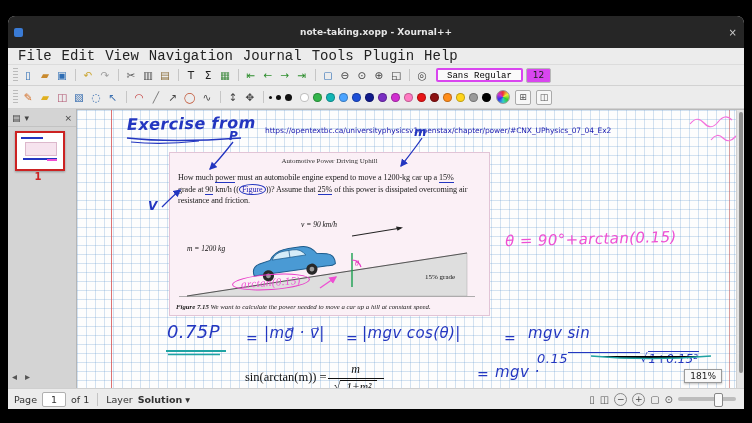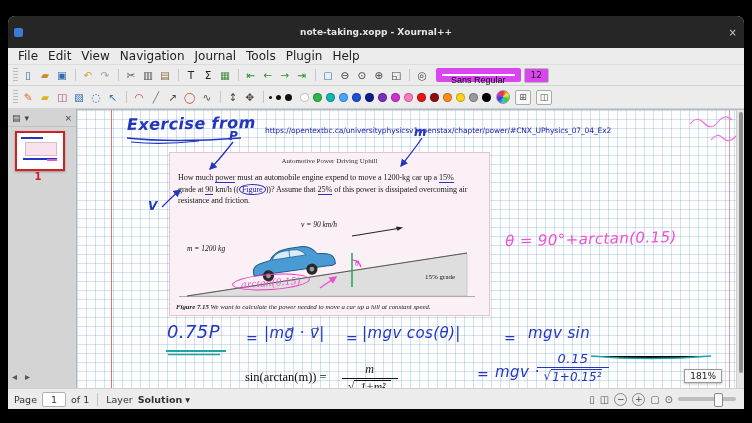--- a/index.html
+++ b/index.html
@@ -8,34 +8,34 @@
   .win{position:absolute;left:8px;top:16px;width:736px;height:393px;background:#ececec;
     display:flex;flex-direction:column;border-radius:7px 7px 0 0;overflow:hidden;font-size:10px;color:#222;}
   
   .titlebar{height:32px;background:#262626;display:flex;align-items:center;position:relative;flex:0 0 auto;}
   .appicon{width:9px;height:9px;background:#3a7bd5;border-radius:2px;margin-left:6px;}
   .wtitle{position:absolute;left:0;right:0;text-align:center;color:#e6e6e6;font-size:9px;font-weight:bold;}
   .wclose{margin-left:auto;color:#cccccc;font-size:10px;padding:0 7px;cursor:default;}
   
   .menubar{height:16px;background:#ececec;display:flex;align-items:center;gap:0;padding-left:5px;
     border-bottom:1px solid #dcdcdc;flex:0 0 auto;}
-  .menu-item{padding:1px 5px;font-size:12px;color:#222;}
+  .menu-item{padding:1px 5px;font-size:14px;color:#222;font-family:Liberation Mono, monospace;}
   
   .tb{display:flex;align-items:center;background:#ececec;border-bottom:1px solid #d2d2d2;
     padding:0 3px;flex:0 0 auto;}
   .tb1{height:20px;}
   .tb2{height:22px;}
   .grip{width:5px;height:14px;margin:0 2px;background:
     repeating-linear-gradient(to bottom,#bbb 0 1px,transparent 1px 3px);}
   .tb-icons{display:flex;align-items:center;gap:1px;}
   .icon-btn{width:16px;height:15px;display:inline-flex;align-items:center;justify-content:center;
     font-size:10.5px;border-radius:2px;line-height:1;}
   .icon-btn:empty{width:8px;background:linear-gradient(#c6c6c6,#c6c6c6) center/1px 12px no-repeat;}
-  .font-btn{margin-left:6px;background:#fafafa;border:6px solid #d946ef;border-radius:2px;
-    font-size:9px;padding:1px 9px;height:14px;font-family:Liberation Sans, sans-serif;}
+  .font-btn{margin-left:6px;background:#fafafa;border:2px solid #d946ef;border-radius:2px;
+    font-size:9px;padding:1px 9px;height:14px;font-family:Liberation Mono, monospace;}
   .size-box{background:#d946ef;border:1px solid #b8b8b8;border-radius:2px;font-size:9px;
     padding:1px 6px;margin-left:3px;height:11px;line-height:11px;}
   .dot{border-radius:50%;background:#111;display:inline-block;margin:0 1.5px;}
   .swatch{width:9px;height:9px;border-radius:50%;display:inline-block;margin:0 1.5px;
     box-shadow:inset 0 0 0 1px rgba(0,0,0,.25);}
   .picker{width:12px;height:12px;border-radius:50%;margin-left:4px;border:1px solid #999;
     background:conic-gradient(#e33,#ee3,#3c3,#3cc,#33e,#c3c,#e33);}
   .tb2-extra{width:14px;height:13px;border:1px solid #aaa;background:#f7f7f7;border-radius:2px;
     margin-left:5px;display:inline-flex;align-items:center;justify-content:center;font-size:9px;color:#555;}
   
@@ -87,27 +87,27 @@
   .eq-lhs{left:90px;top:211px;font-size:18px;}
   .eq-s1{left:169px;top:220px;font-size:14px;}
   .eq-t1{left:187px;top:214px;font-size:15px;}
   .eq-s2{left:269px;top:220px;font-size:14px;}
   .eq-t2{left:285px;top:214px;font-size:15px;}
   .eq-s3{left:427px;top:220px;font-size:14px;}
   .eq-t3{left:451px;top:214px;font-size:15px;}
   .eq-oval{left:510px;top:209px;font-size:13px;border:1.6px solid #2336c0;border-radius:50%;padding:3px 9px;}
   .eq-s4{left:400px;top:256px;font-size:14px;}
   .eq-r2{left:418px;top:253px;font-size:15px;}
-  .frac{position:absolute;left:460px;top:241px;display:inline-flex;flex-direction:column;
-    align-items:center;color:#2336c0;font-style:italic;}
+  .frac{position:absolute;left:460px;top:241px;display:inline-flex;flex-direction:row;
+    align-items:flex-start;color:#2336c0;font-style:italic;}
   .frac .num{font-size:13px;letter-spacing:.5px;}
   .frac .bar{width:72px;height:0;border-top:1.6px solid #2336c0;margin:1px 0 1px 0;}
   .frac .den{font-size:12px;display:flex;align-items:flex-start;}
   .ovl{border-top:1.2px solid #2336c0;padding:0 1px;}
-  .typed{position:absolute;left:168px;top:252px;display:inline-flex;align-items:center;gap:15px;
+  .typed{position:absolute;left:168px;top:252px;display:inline-flex;align-items:center;gap:1px;
     font-family:"Liberation Serif",serif;color:#111;font-size:12.5px;}
   .tfrac{display:inline-flex;flex-direction:column;align-items:center;}
   .tfrac .tnum{font-size:12px;font-style:italic;}
   .tfrac .tbar{width:56px;border-top:1px solid #111;margin:1px 0;}
   .tfrac .tden{font-size:11.5px;display:flex;align-items:flex-start;}
   .tovl{border-top:1px solid #111;padding:0 6px;font-style:italic;}
   
   .statusbar{height:20px;background:#ececec;border-top:1px solid #cfcfcf;display:flex;
     align-items:center;gap:5px;padding:0 6px;font-size:9.5px;color:#333;flex:0 0 auto;}
   .page-input{background:#fff;border:1px solid #b0b0b0;border-radius:2px;min-width:18px;

